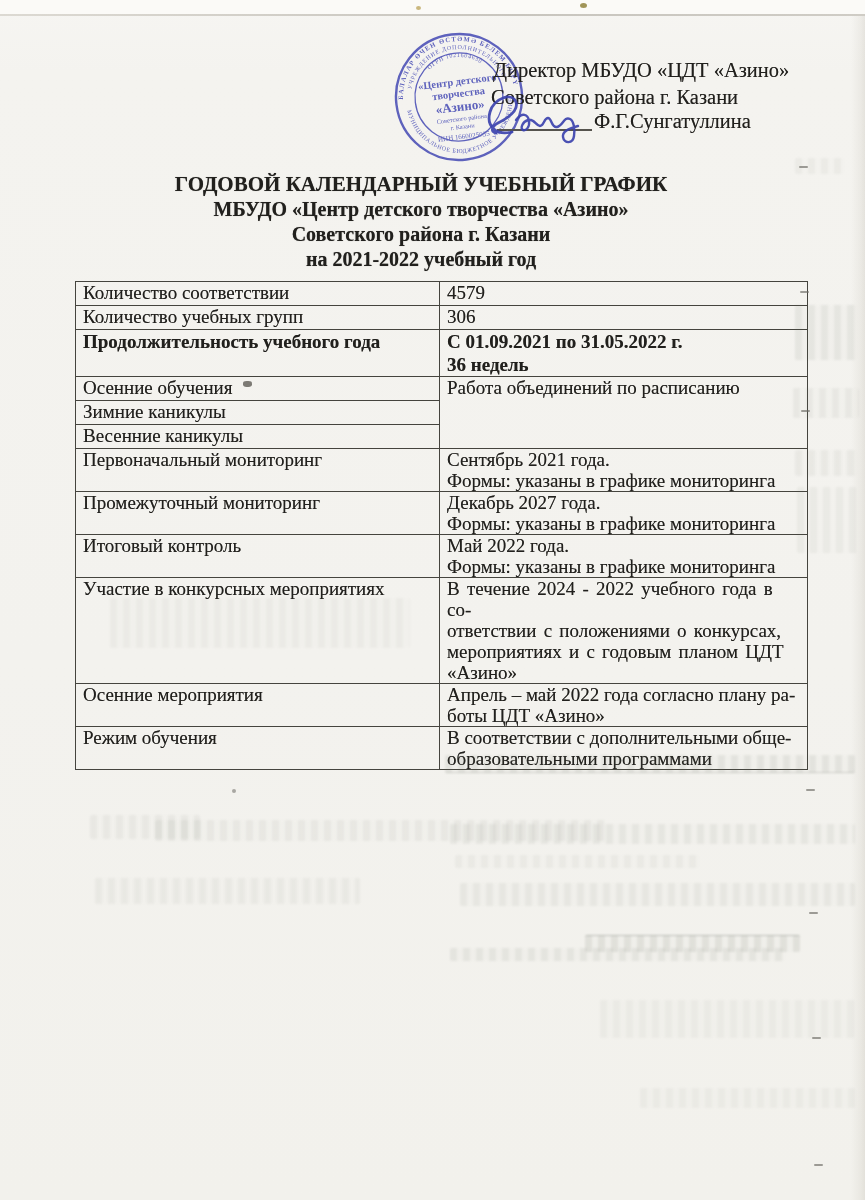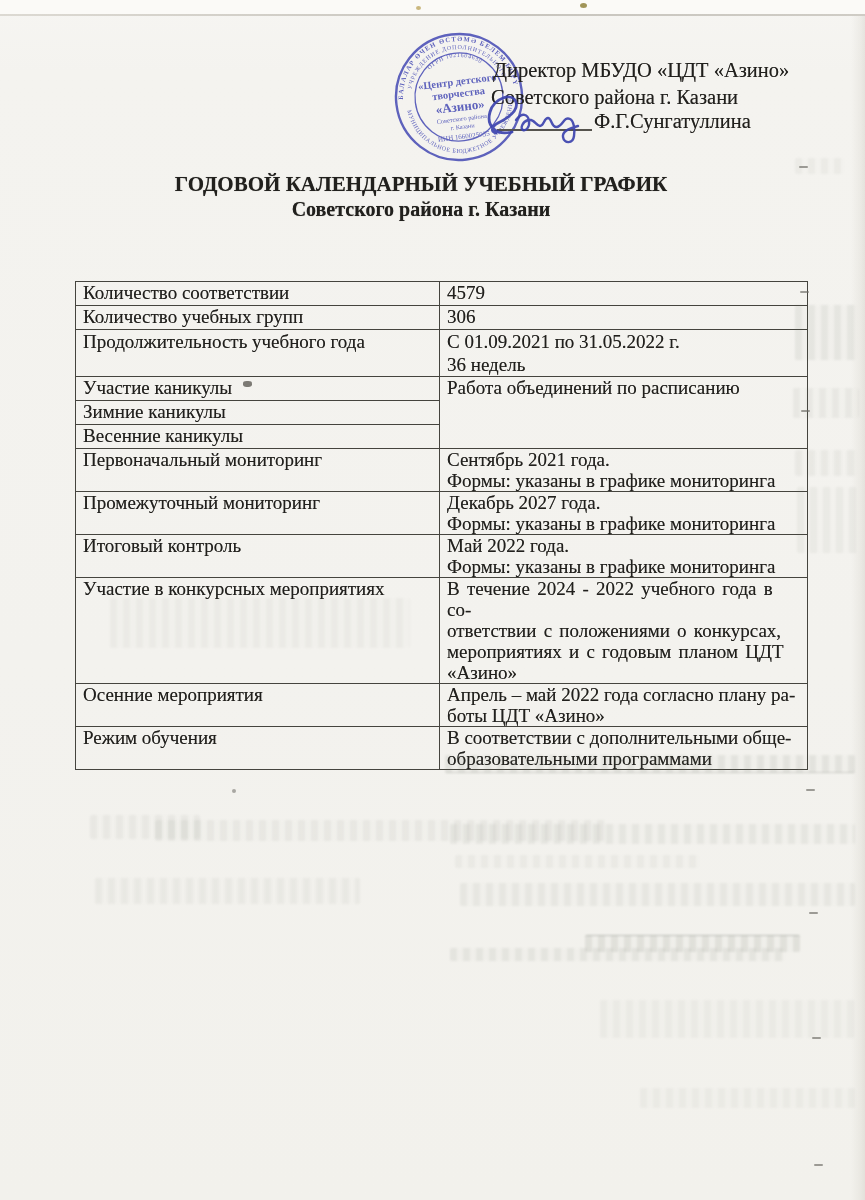--- a/index.html
+++ b/index.html
@@ -40,21 +40,21 @@
   
   table.doc{position:absolute;left:75px;top:281px;width:716px;border-collapse:collapse;
     table-layout:fixed;}
   table.doc td{border:1.6px solid #45443e;vertical-align:top;
     padding:0 4px 0 7px;font-size:19px;line-height:21px;
     text-shadow:0 0 0.6px rgba(40,37,33,0.5);overflow:hidden;}
   td.lbl{width:352px;}
   td.val{width:356px;white-space:pre-line;}
   tr.h1 td{height:23px;line-height:22px;}
   tr.h2 td{height:42px;margin-left:19px;}
-  tr.h2b td{height:46px;line-height:23px;}
+  tr.h2b td{height:46px;line-height:23px;font-weight:bold;}
   tr.h4 td{height:88px;}
   td.justified{font-size:18px;word-spacing:2.5px;line-height:22px;}
 
   
   .smudge{position:absolute;border-radius:2px;filter:blur(1.1px);
     background:repeating-linear-gradient(90deg,rgba(104,110,98,0.20) 0 7px,rgba(104,110,98,0.03) 7px 13px);}
   .smudge.lined{border-bottom:1px solid rgba(95,100,92,0.45);}
   .smudge.toplined{border-top:1px solid rgba(90,95,88,0.5);}
   .dash{position:absolute;width:9px;height:2px;background:#6d6c66;opacity:0.65;border-radius:1px;}
   .speck{position:absolute;border-radius:50%;}
@@ -104,40 +104,42 @@
 
   <svg class="signature" viewBox="0 0 135 60">
     <path d="M34,46 C18,50 8,40 12,26 C16,12 34,6 38,16 C41,25 28,33 20,37 C14,40 12,46 18,47" stroke-width="2.8"></path>
     <path d="M38,34 C44,26 50,28 51,35 C52,41 48,45 45,44 C42,43 44,36 50,34 C56,32 58,40 62,40
              C66,40 66,32 70,32 C74,32 73,42 79,41 C85,40 86,30 92,33 C96,35 97,44 96,50
              C95,58 86,58 85,51 C84,45 92,42 100,40" stroke-width="2.4"></path>
   </svg>
 
   <div class="title-block">
     <div class="title-line1">ГОДОВОЙ КАЛЕНДАРНЫЙ УЧЕБНЫЙ ГРАФИК</div>
+    <div class="title-line">МБУДО «Центр детского творчества «Азино»</div>
     <div class="title-line">Советского района г. Казани</div>
+    <div class="title-line">на 2021-2022 учебный год</div>
   </div>
 
   <table class="doc">
     <tbody>
       <tr class="h1">
         <td class="lbl">Количество соответствии</td>
         <td class="val">4579</td>
       </tr>
       <tr class="h1">
         <td class="lbl">Количество учебных групп</td>
         <td class="val">306</td>
       </tr>
       <tr class="h2b">
         <td class="lbl">Продолжительность учебного года</td>
         <td class="val">С 01.09.2021 по 31.05.2022 г.
 36 недель</td>
       </tr>
       <tr class="h1">
-        <td class="lbl">Участие каникулы</td>
+        <td class="lbl">Осенние обучения</td>
         <td class="val" rowspan="3">Работа объединений по расписанию</td>
       </tr>
       <tr class="h1">
         <td class="lbl">Зимние каникулы</td>
       </tr>
       <tr class="h1">
         <td class="lbl">Весенние каникулы</td>
       </tr>
       <tr class="h2">
         <td class="lbl">Первоначальный мониторинг</td>

